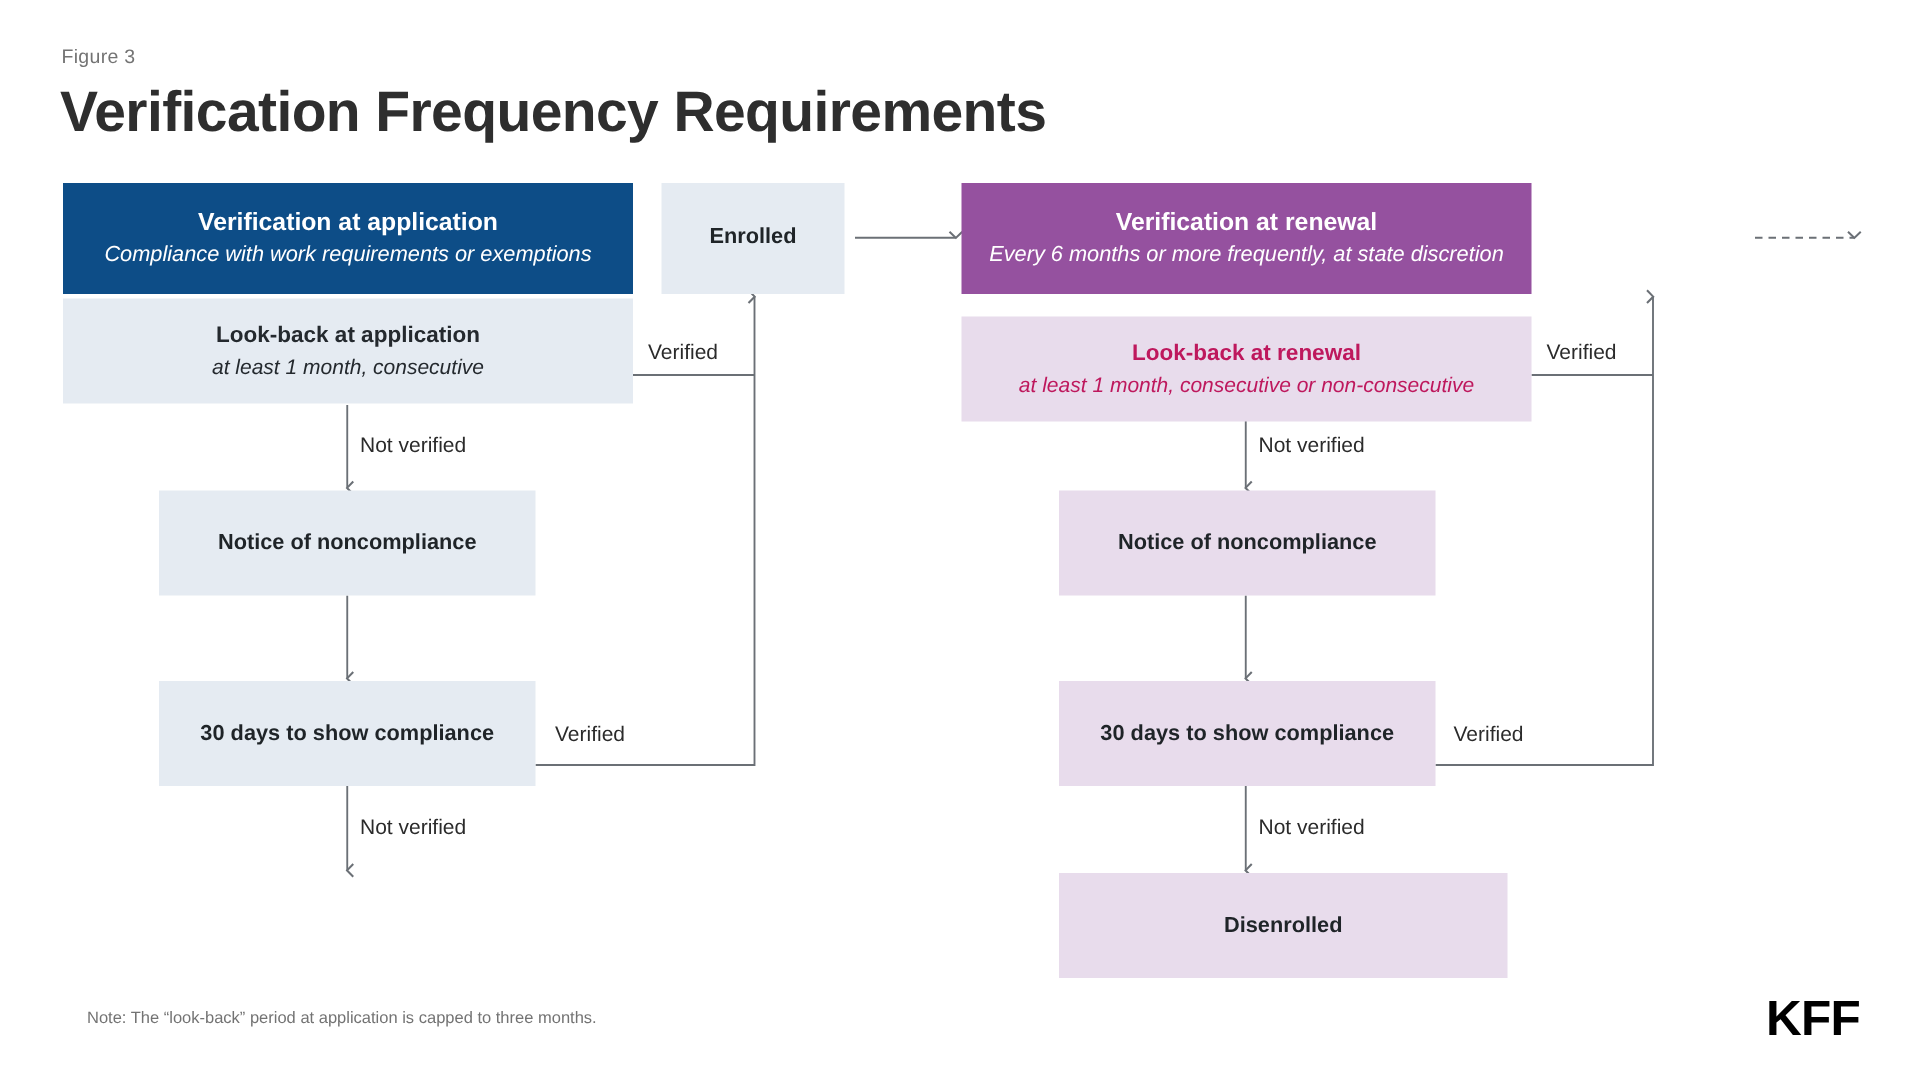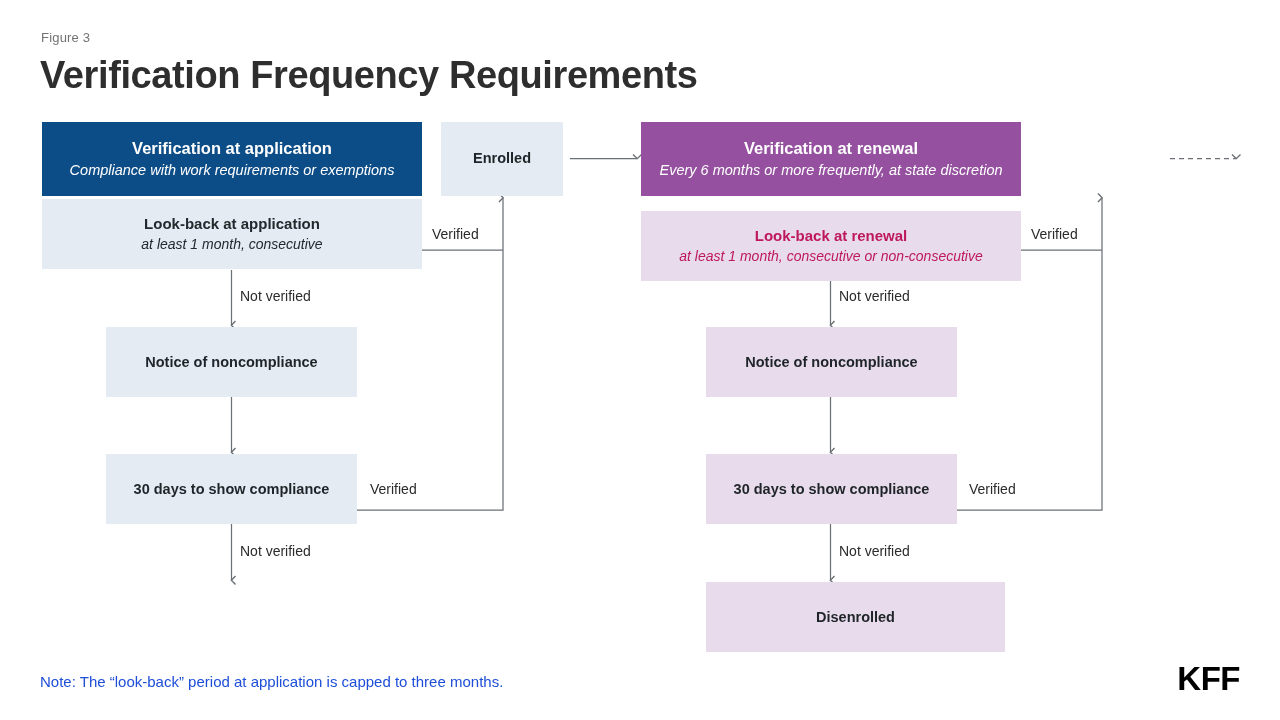--- a/index.html
+++ b/index.html
@@ -50,22 +50,22 @@
   .pill-label  { font-size: 14.5px; font-weight: bold; line-height: 1.35; }
 
   
   .edge-label {
     position: absolute;
     font-size: 14px; color: #2b2b2b; white-space: nowrap;
   }
 
   
   .note {
-    position: absolute; left: 40px; top: 673px;
-    font-size: 15px; color: #1d4ed8;
+    position: absolute; left: 58px; top: 673px;
+    font-size: 11px; color: #737373;
   }
   .logo {
     position: absolute; right: 40px; top: 660px;
     font-size: 33px; font-weight: bold; color: #000000;
     letter-spacing: -0.5px;
     text-align: center;
   }
 
   svg.edges { position: absolute; left: 0; top: 0; width: 1280px; height: 720px; }
 </style>

